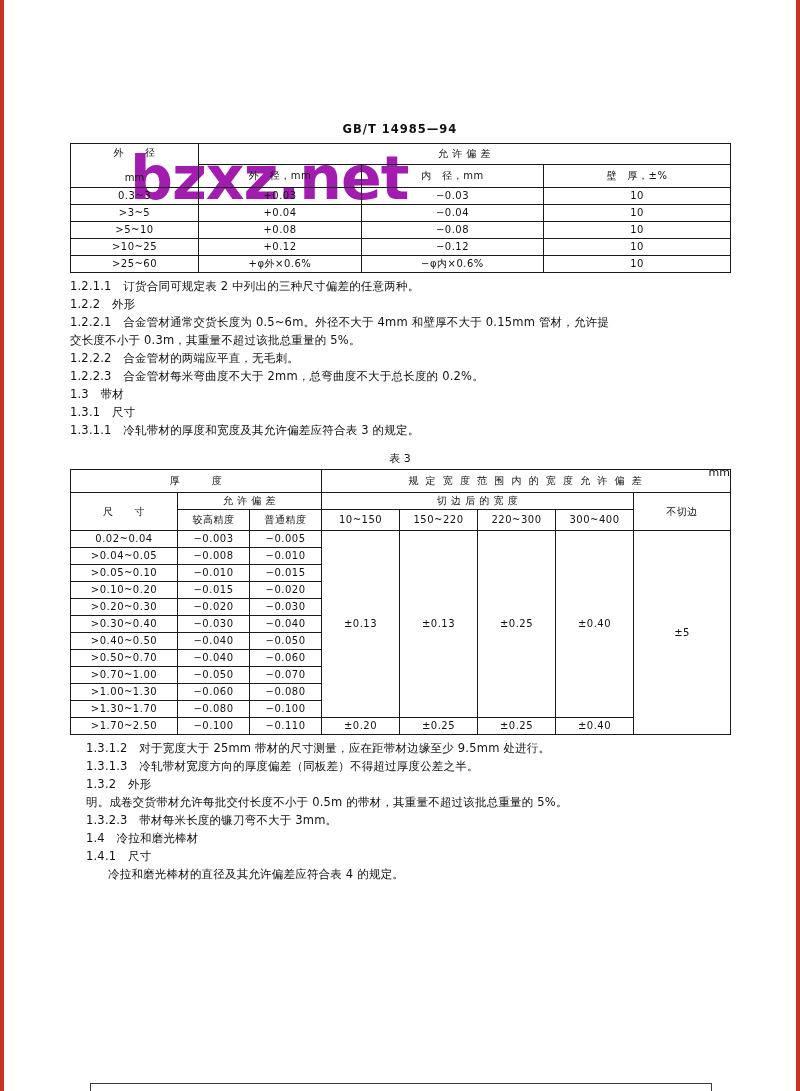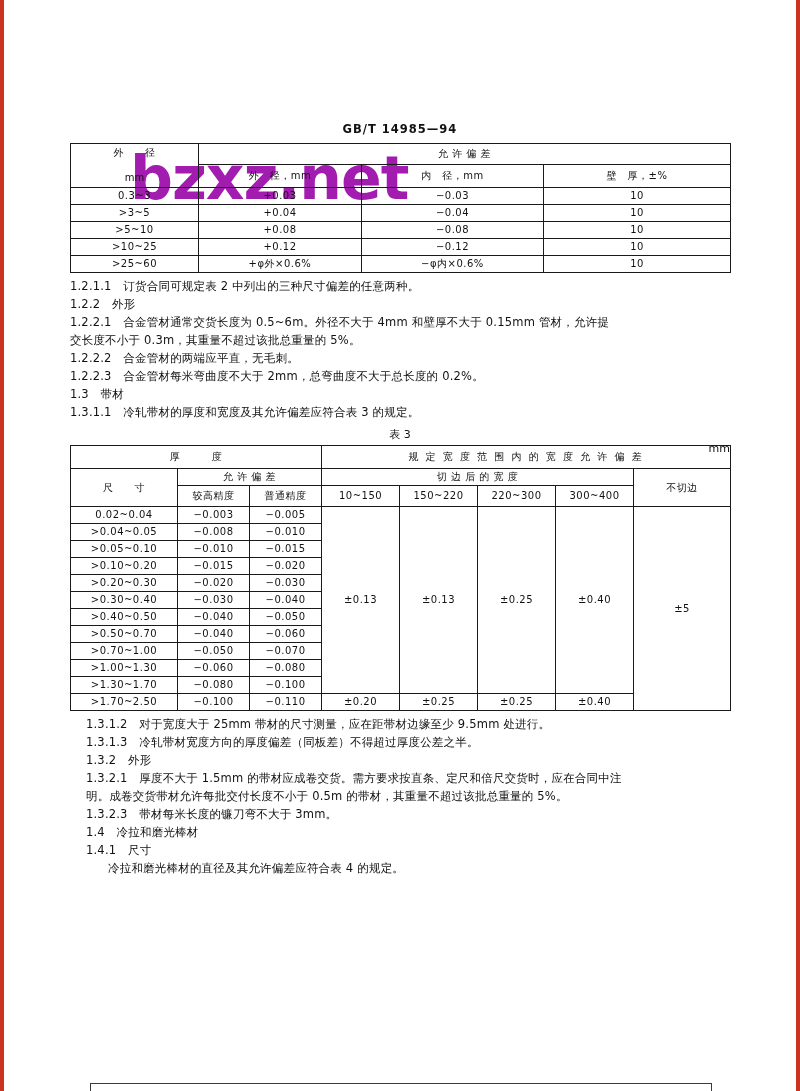--- a/index.html
+++ b/index.html
@@ -189,24 +189,25 @@
       </table>
 
       <div style="margin-top:4px;">
         <p class="para">1.2.1.1　订货合同可规定表 2 中列出的三种尺寸偏差的任意两种。</p>
         <p class="para">1.2.2　外形</p>
         <p class="para">1.2.2.1　合金管材通常交货长度为 0.5~6m。外径不大于 4mm 和壁厚不大于 0.15mm 管材，允许提</p>
         <p class="para">交长度不小于 0.3m，其重量不超过该批总重量的 5%。</p>
         <p class="para">1.2.2.2　合金管材的两端应平直，无毛刺。</p>
         <p class="para">1.2.2.3　合金管材每米弯曲度不大于 2mm，总弯曲度不大于总长度的 0.2%。</p>
         <p class="para">1.3　带材</p>
+        <p class="para">1.3.1　尺寸</p>
         <p class="para">1.3.1.1　冷轧带材的厚度和宽度及其允许偏差应符合表 3 的规定。</p>
       </div>
 
-      <div style="position:relative; height:18px; margin-top:6px;">
+      <div style="position:relative; height:18px; margin-top:12px;">
         <div class="tbl-caption">表 3</div>
         <div class="tbl-unit">mm</div>
       </div>
 
       <table class="doc">
         <colgroup>
           <col style="width:107px">
           <col style="width:72px">
           <col style="width:72px">
           <col style="width:78px">
@@ -304,21 +305,20 @@
             <td class="botline">±0.25</td>
             <td class="botline">±0.40</td>
           </tr>
         </tbody>
       </table>
 
       <div style="margin-top:4px;margin-left:16px;">
         <p class="para">1.3.1.2　对于宽度大于 25mm 带材的尺寸测量，应在距带材边缘至少 9.5mm 处进行。</p>
         <p class="para">1.3.1.3　冷轧带材宽度方向的厚度偏差（同板差）不得超过厚度公差之半。</p>
         <p class="para">1.3.2　外形</p>
-        <p class="para">1.3.2.1　厚度不大于 1.5mm 的带材应成卷交货。需方要求按直条、定尺和倍尺交货时，应在合同中注</p>
         <p class="para">明。成卷交货带材允许每批交付长度不小于 0.5m 的带材，其重量不超过该批总重量的 5%。</p>
         <p class="para">1.3.2.3　带材每米长度的镰刀弯不大于 3mm。</p>
         <p class="para">1.4　冷拉和磨光棒材</p>
         <p class="para">1.4.1　尺寸</p>
         <p class="para indent">冷拉和磨光棒材的直径及其允许偏差应符合表 4 的规定。</p>
       </div>
 
     </div>
   </div>
 

